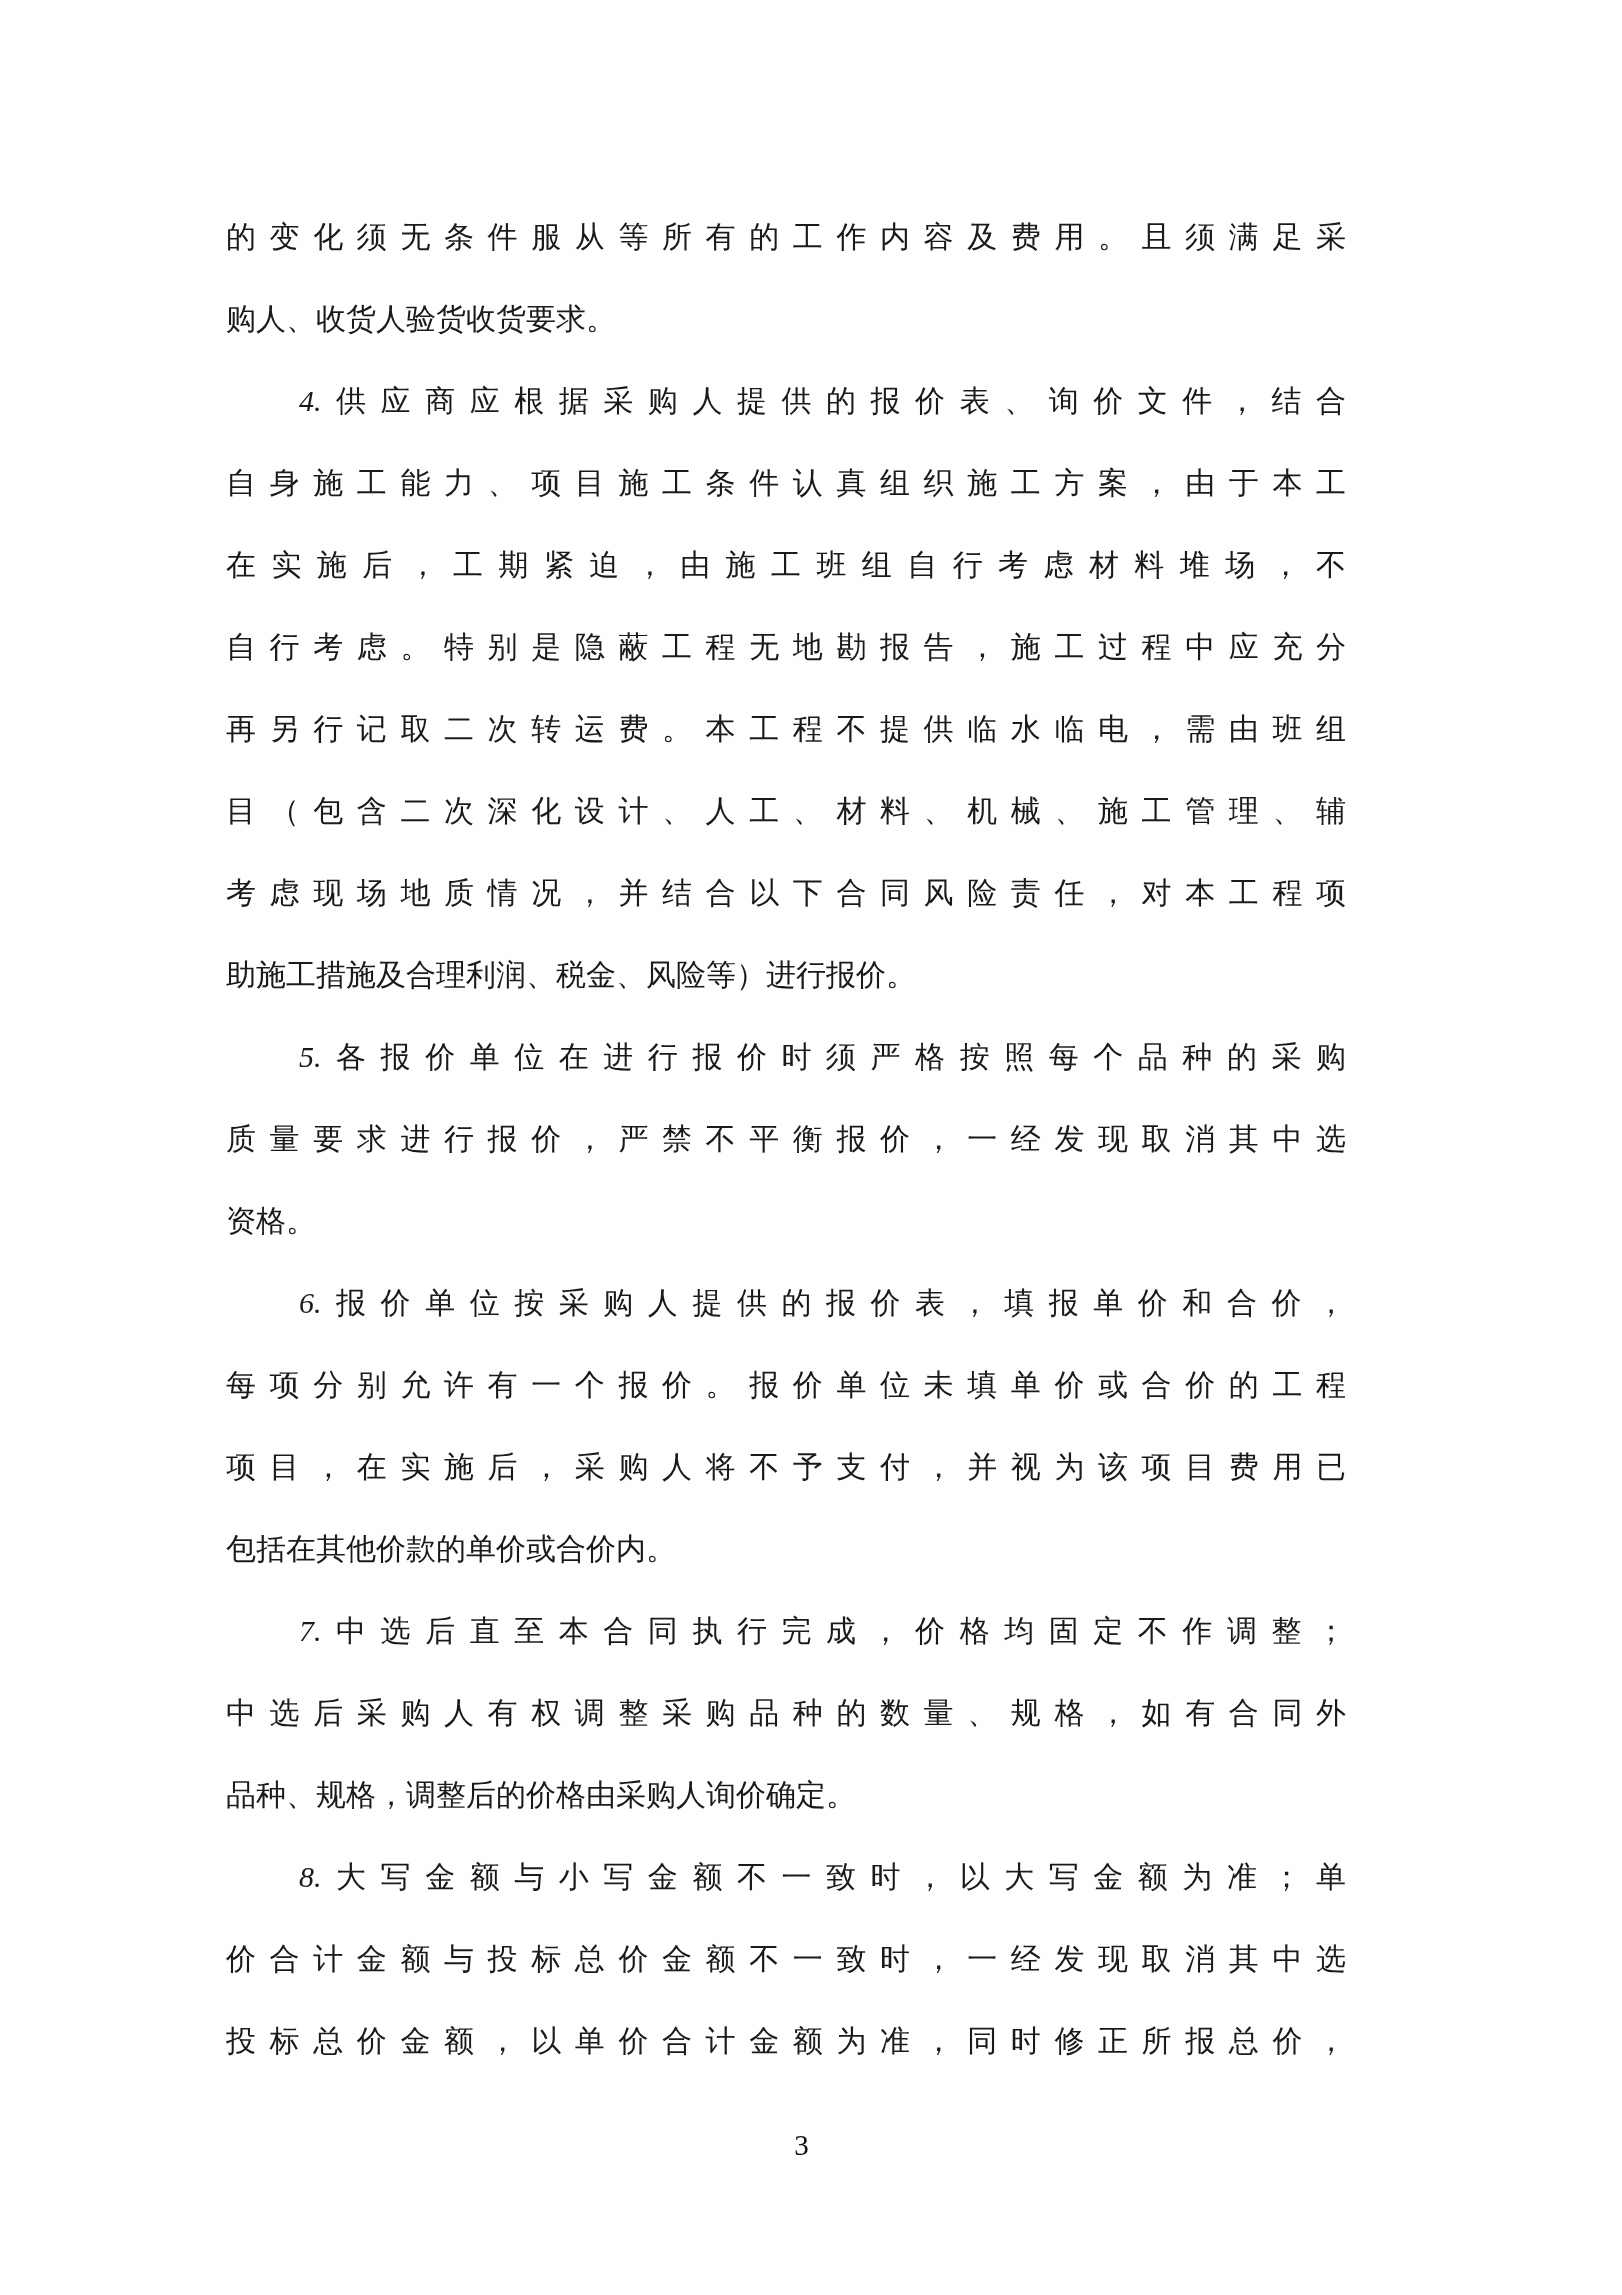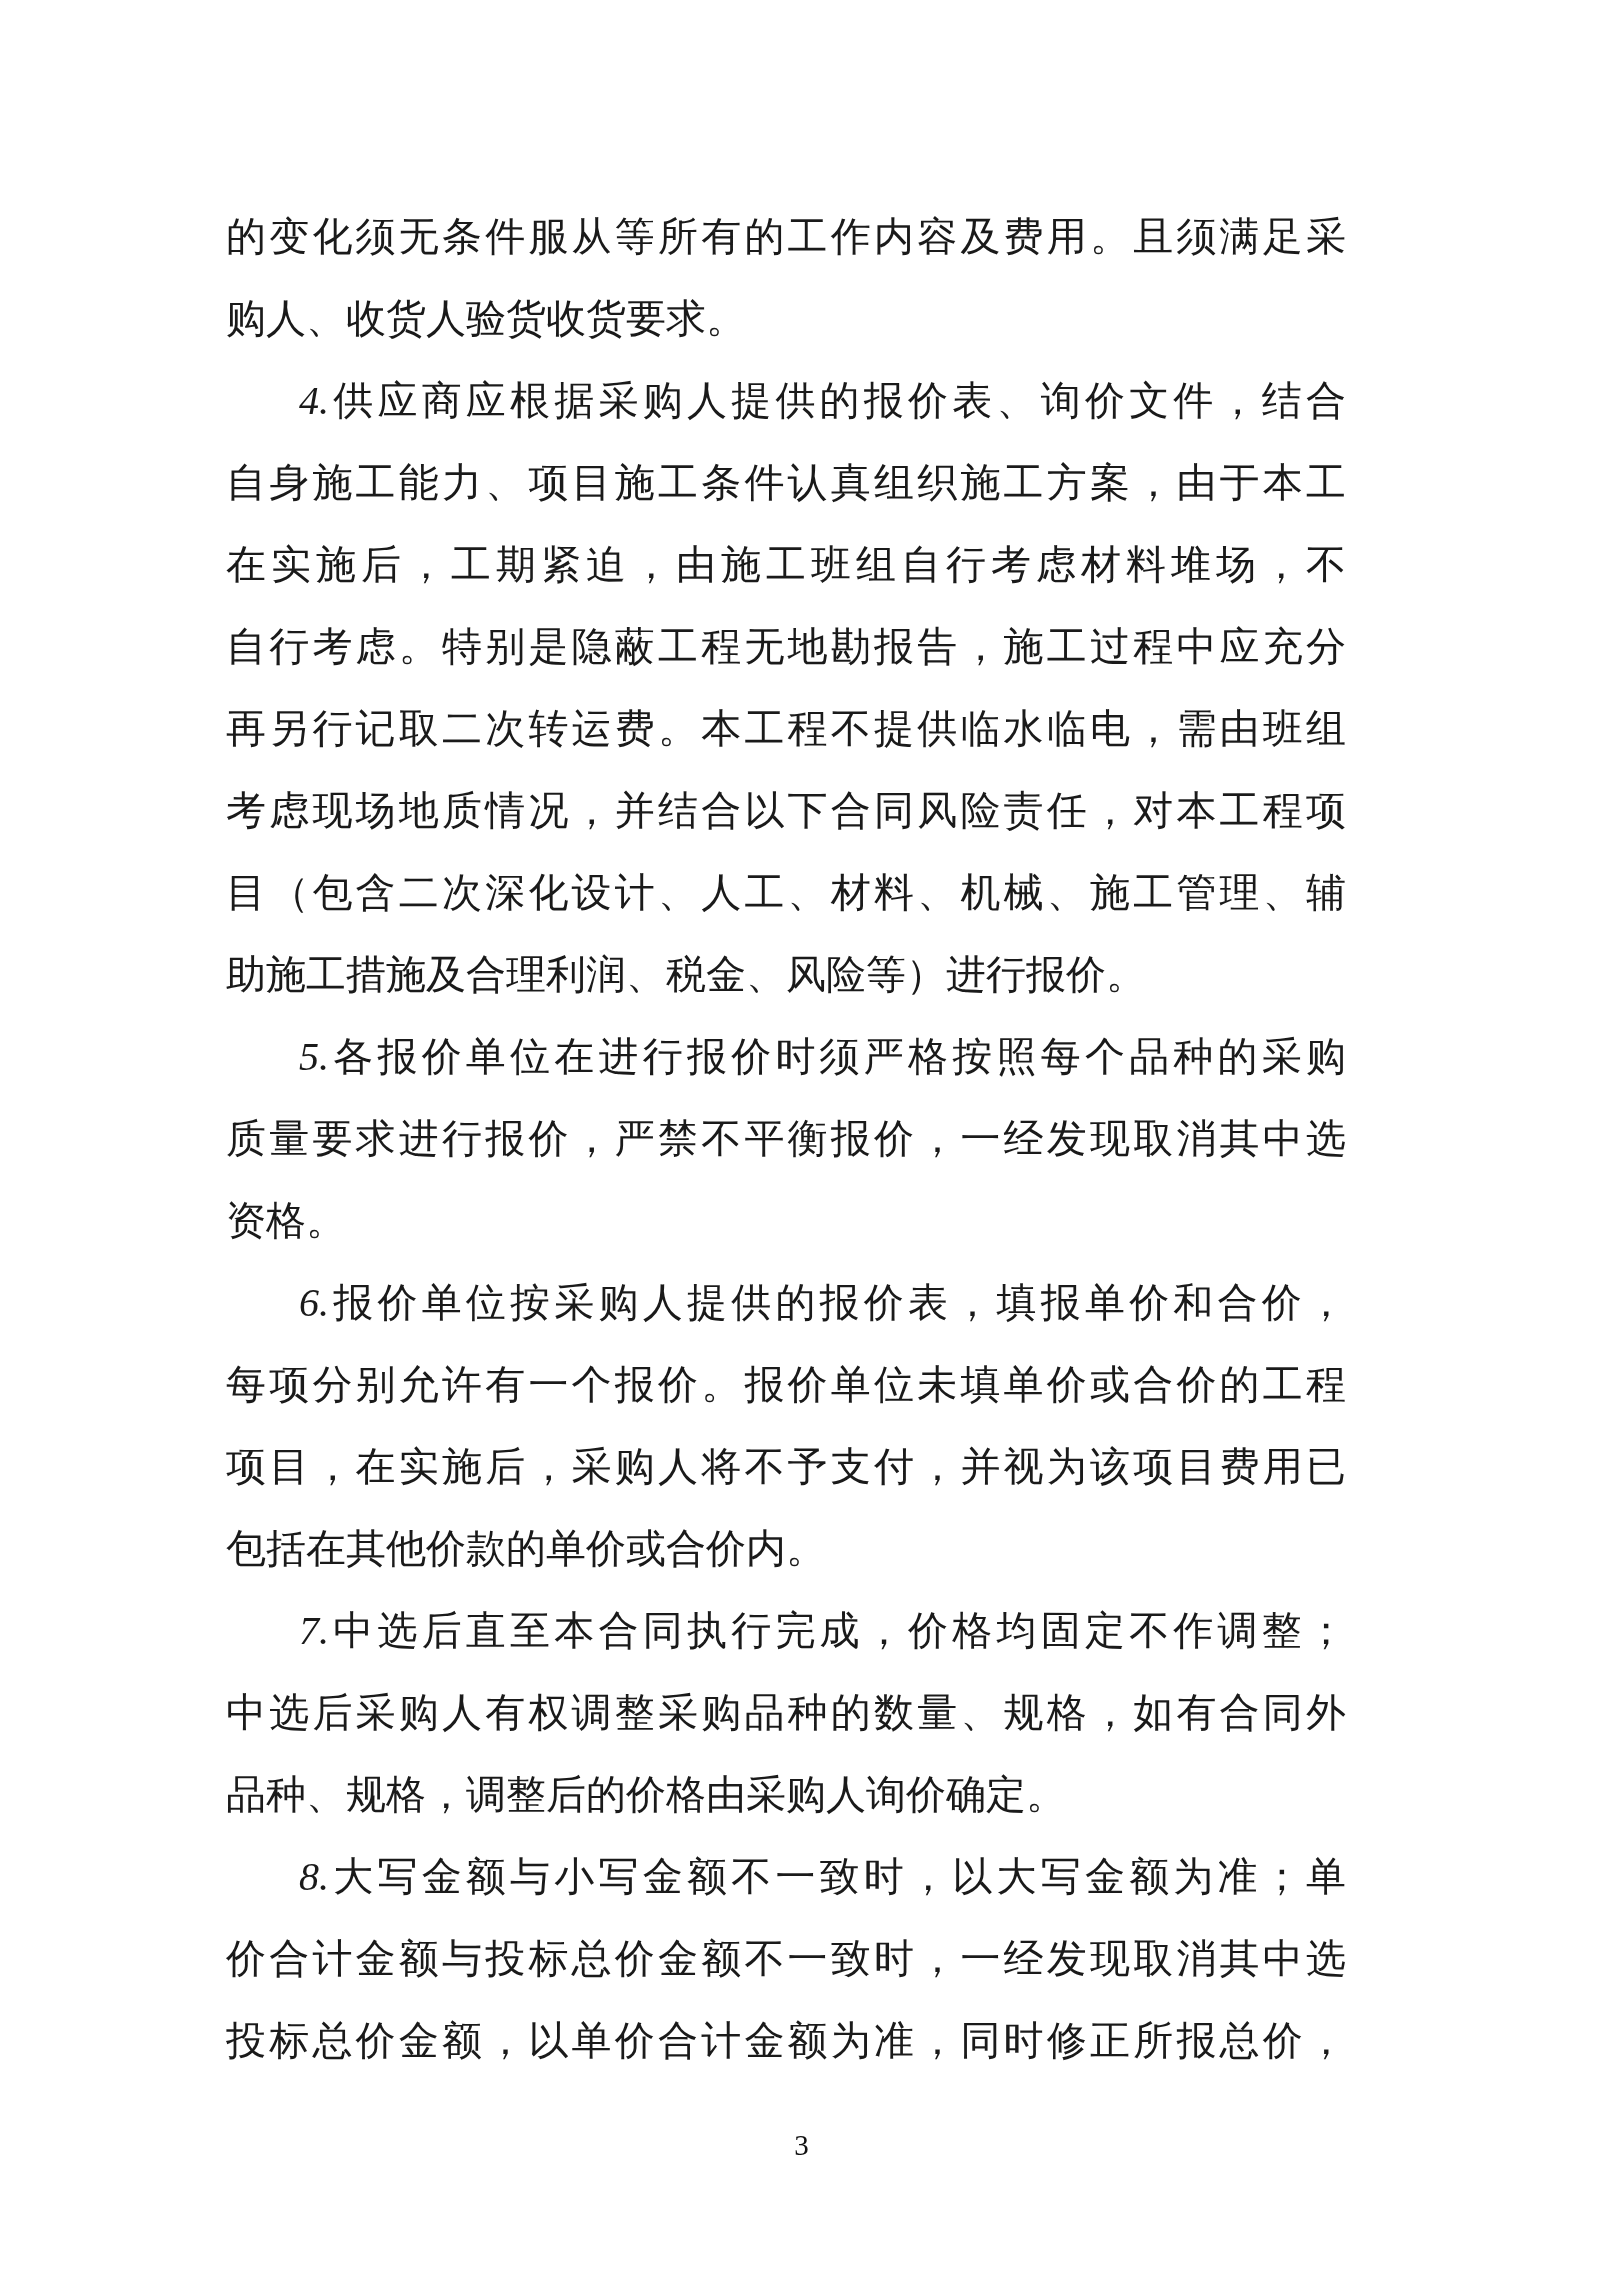--- a/index.html
+++ b/index.html
@@ -19,21 +19,21 @@
     left: 0; top: 0;
     width: 1623px;
     height: 2295px;
     background: #ffffff;
   }
   .text-block {
     position: absolute;
     left: 226px;
     top: 196px;
     width: 1120px;
-    font-size: 40px;
+    font-size: 30px;
     line-height: 82px;
     color: #1a1a1a;
     font-style: oblique 13deg;
     font-weight: 400;
   }
   .line {
     width: 100%;
     text-align: left;
   }
   
@@ -69,22 +69,22 @@
 
 <div class="sheet">
   <div class="text-block">
     <div class="line j">的变化须无条件服从等所有的工作内容及费用。且须满足采</div>
     <div class="line last">购人、收货人验货收货要求。</div>
     <div class="line j indent">4.供应商应根据采购人提供的报价表、询价文件，结合</div>
     <div class="line j">自身施工能力、项目施工条件认真组织施工方案，由于本工</div>
     <div class="line j">在实施后，工期紧迫，由施工班组自行考虑材料堆场，不</div>
     <div class="line j">自行考虑。特别是隐蔽工程无地勘报告，施工过程中应充分</div>
     <div class="line j">再另行记取二次转运费。本工程不提供临水临电，需由班组</div>
+    <div class="line j">目（包含二次深化设计、人工、材料、机械、施工管理、辅</div>
     <div class="line j">考虑现场地质情况，并结合以下合同风险责任，对本工程项</div>
-    <div class="line j">目（包含二次深化设计、人工、材料、机械、施工管理、辅</div>
     <div class="line last">助施工措施及合理利润、税金、风险等）进行报价。</div>
     <div class="line j indent">5.各报价单位在进行报价时须严格按照每个品种的采购</div>
     <div class="line j">质量要求进行报价，严禁不平衡报价，一经发现取消其中选</div>
     <div class="line last">资格。</div>
     <div class="line j indent">6.报价单位按采购人提供的报价表，填报单价和合价，</div>
     <div class="line j">每项分别允许有一个报价。报价单位未填单价或合价的工程</div>
     <div class="line j">项目，在实施后，采购人将不予支付，并视为该项目费用已</div>
     <div class="line last">包括在其他价款的单价或合价内。</div>
     <div class="line j indent">7.中选后直至本合同执行完成，价格均固定不作调整；</div>
     <div class="line j">中选后采购人有权调整采购品种的数量、规格，如有合同外</div>

